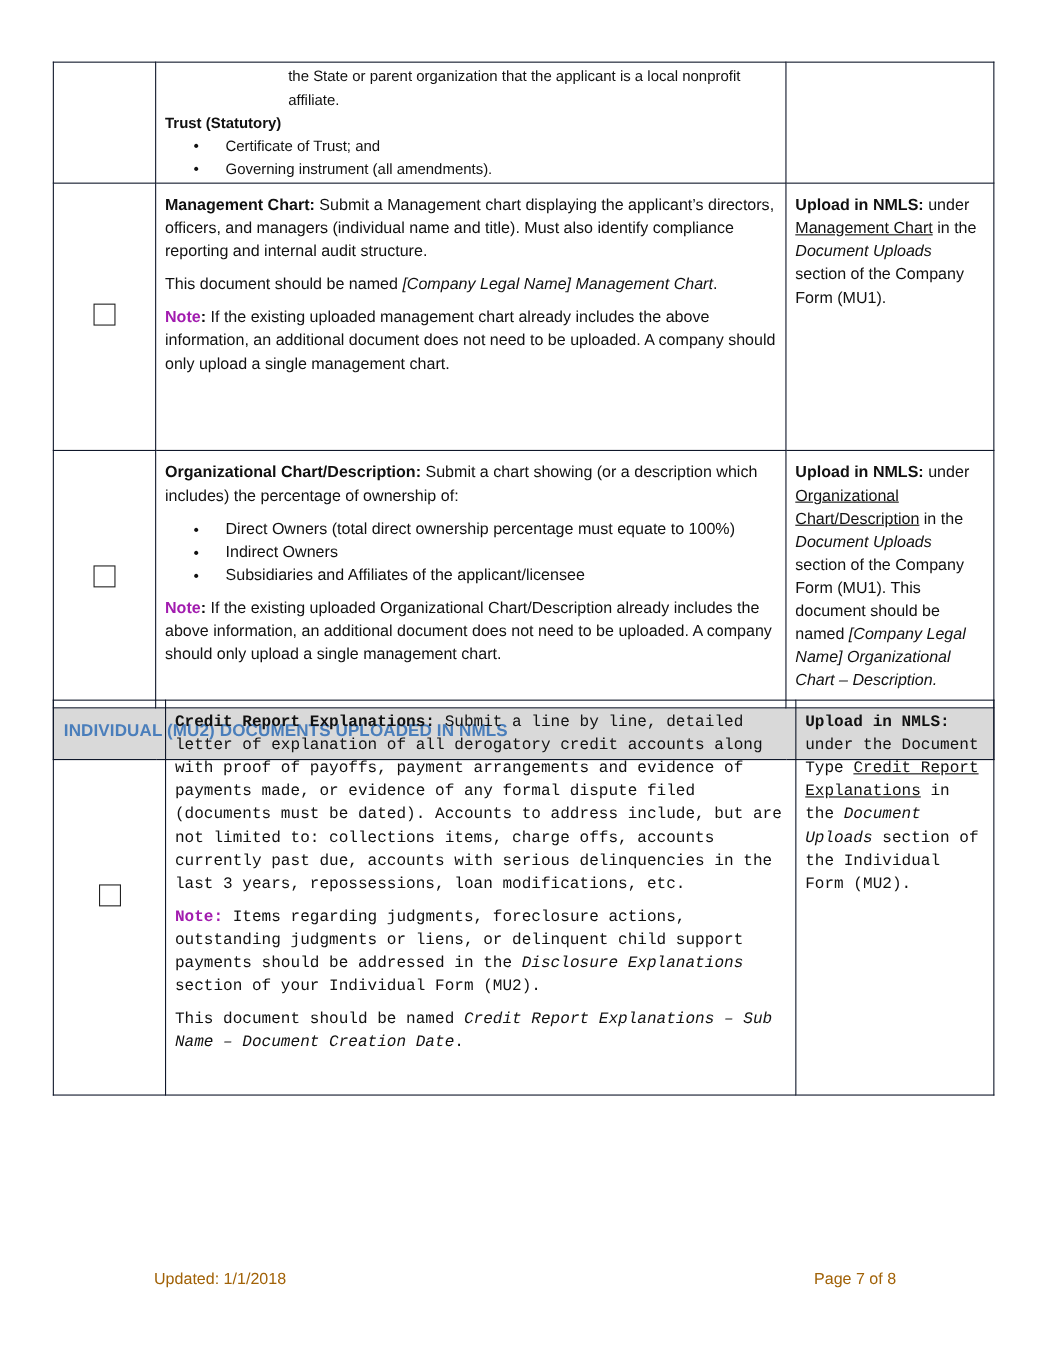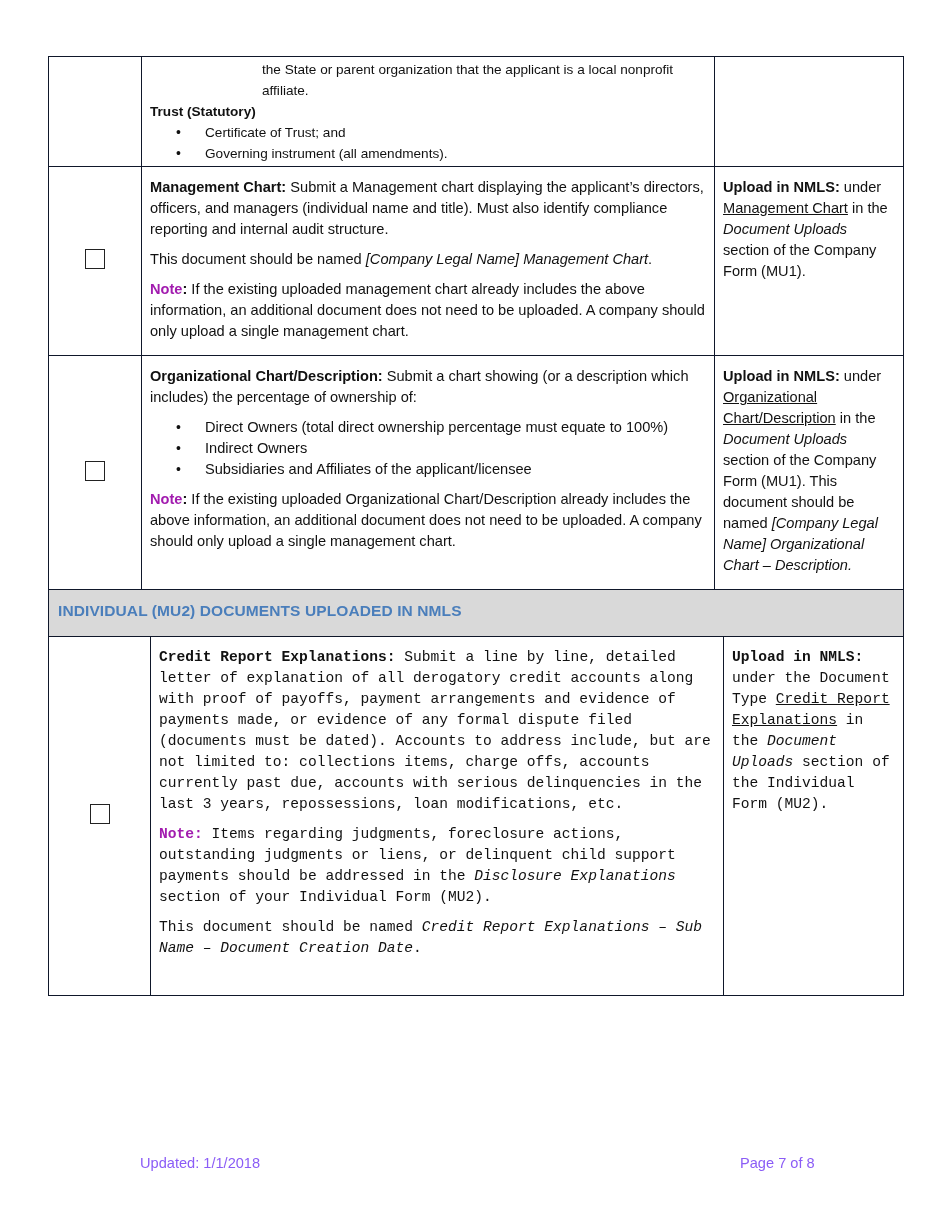--- a/index.html
+++ b/index.html
@@ -33,21 +33,21 @@
   ul li::before {
     content: "\2022"; position: absolute; left: 26px; top: 0; font-size: 14px;
   }
   ul.small-list li { padding-left: 55px; }
   .indent-line { padding-left: 112px; }
   .section-row td {
     background: #d9d9d9; color: #4a7ebb; font-weight: bold;
     font-size: 15.5px; padding: 12px 9px 11px 9px !important;
     letter-spacing: 0.1px;
   }
-  .footer { position: absolute; top: 1155px; font-size: 14.6px; color: #8b5cf6; }
+  .footer { position: absolute; top: 1155px; font-size: 14.6px; color: #a16207; }
 </style>
 </head>
 <body>
 
 <div class="page">
 
   <table class="doc" style="left:48px; top:56px; width:855px;">
     <colgroup>
       <col style="width:93px">
       <col style="width:573px">
@@ -62,21 +62,21 @@
         <div class="indent-line">affiliate.</div>
         <div><b>Trust (Statutory)</b></div>
         <ul class="small-list" style="margin:0;">
           <li>Certificate of Trust; and</li>
           <li>Governing instrument (all amendments).</li>
         </ul>
       </td>
       <td></td>
     </tr>
 
-    <tr style="height:189px;padding-left:46px;">
+    <tr style="height:243px;padding-left:46px;">
       <td class="cb-cell">
         <span class="checkbox"></span>
       </td>
       <td class="body-cell">
         <p><b>Management Chart:</b><span>  Submit a Management chart displaying the applicant’s directors, officers, and managers (individual name and title). Must also identify compliance reporting and internal audit structure.</span></p>
         <p><span>This document should be named </span><i>[Company Legal Name] Management Chart</i><span>.</span></p>
         <p><span class="note">Note</span><b>:</b><span> If the existing uploaded management chart already includes the above information, an additional document does not need to be uploaded. A company should only upload a single management chart.</span></p>
       </td>
       <td class="side-cell">
         <b>Upload in NMLS:</b><span> under </span><u>Management Chart</u><span> in the </span><i>Document Uploads</i><span> section of the Company Form (MU1).</span>

